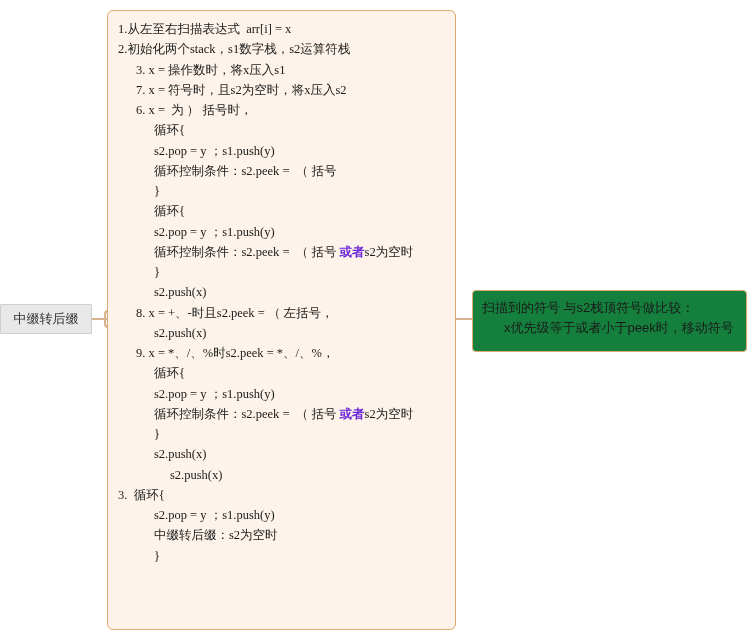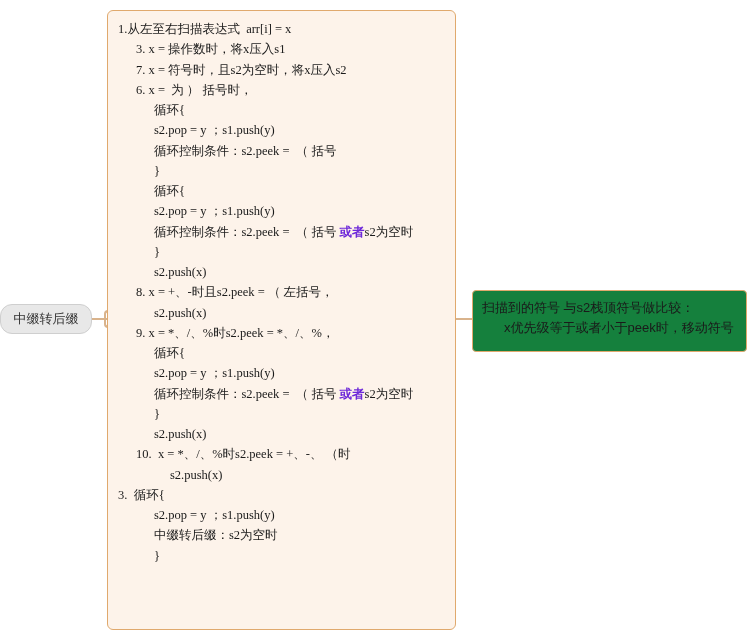--- a/index.html
+++ b/index.html
@@ -17,21 +17,21 @@
 
   
   #root-node {
     position: absolute;
     left: 0px;
     top: 304px;
     width: 92px;
     height: 30px;
     background: #e8e8e8;
     border: 1px solid #cfcfcf;
-    border-radius: 12px;
+    border-radius: 1px;
     display: flex;
     align-items: center;
     justify-content: center;
     font-size: 13px;
     color: #333333;
     box-sizing: border-box;
   }
 
   
   #connector-root {
@@ -116,41 +116,41 @@
 
 <div id="root-node">
   <span>中缀转后缀</span>
 </div>
 
 <div id="connector-root"></div>
 <div id="connector-bracket"></div>
 
 <div id="main-box">
     <div class="ln i1">1.从左至右扫描表达式  arr[i] = x</div>
+    <div class="ln i1">2.初始化两个stack，s1数字栈，s2运算符栈</div>
     <div class="ln i2">3. x = 操作数时，将x压入s1</div>
     <div class="ln i2">7. x = 符号时，且s2为空时，将x压入s2</div>
     <div class="ln i2">6. x =  为 ） 括号时，</div>
     <div class="ln i3">循环{</div>
     <div class="ln i3">s2.pop = y ；s1.push(y)</div>
     <div class="ln i3">循环控制条件：s2.peek =  （ 括号</div>
     <div class="ln i3">}</div>
     <div class="ln i3">循环{</div>
     <div class="ln i3">s2.pop = y ；s1.push(y)</div>
     <div class="ln i3">循环控制条件：s2.peek =  （ 括号 <span class="hl">或者</span>s2为空时</div>
     <div class="ln i3">}</div>
     <div class="ln i3">s2.push(x)</div>
     <div class="ln i2">8. x = +、-时且s2.peek = （ 左括号，</div>
     <div class="ln i3">s2.push(x)</div>
     <div class="ln i2">9. x = *、/、%时s2.peek = *、/、%，</div>
     <div class="ln i3">循环{</div>
     <div class="ln i3">s2.pop = y ；s1.push(y)</div>
     <div class="ln i3">循环控制条件：s2.peek =  （ 括号 <span class="hl">或者</span>s2为空时</div>
     <div class="ln i3">}</div>
     <div class="ln i3">s2.push(x)</div>
-    <div class="ln i2">10.  x = *、/、%时s2.peek = +、-、 （时</div>
     <div class="ln i4">s2.push(x)</div>
     <div class="ln i1">3.  循环{</div>
     <div class="ln i3">s2.pop = y ；s1.push(y)</div>
     <div class="ln i3">中缀转后缀：s2为空时</div>
     <div class="ln i3">}</div>
   </div>
 
 <div id="connector-note"></div>
 
 <div id="note-box">

